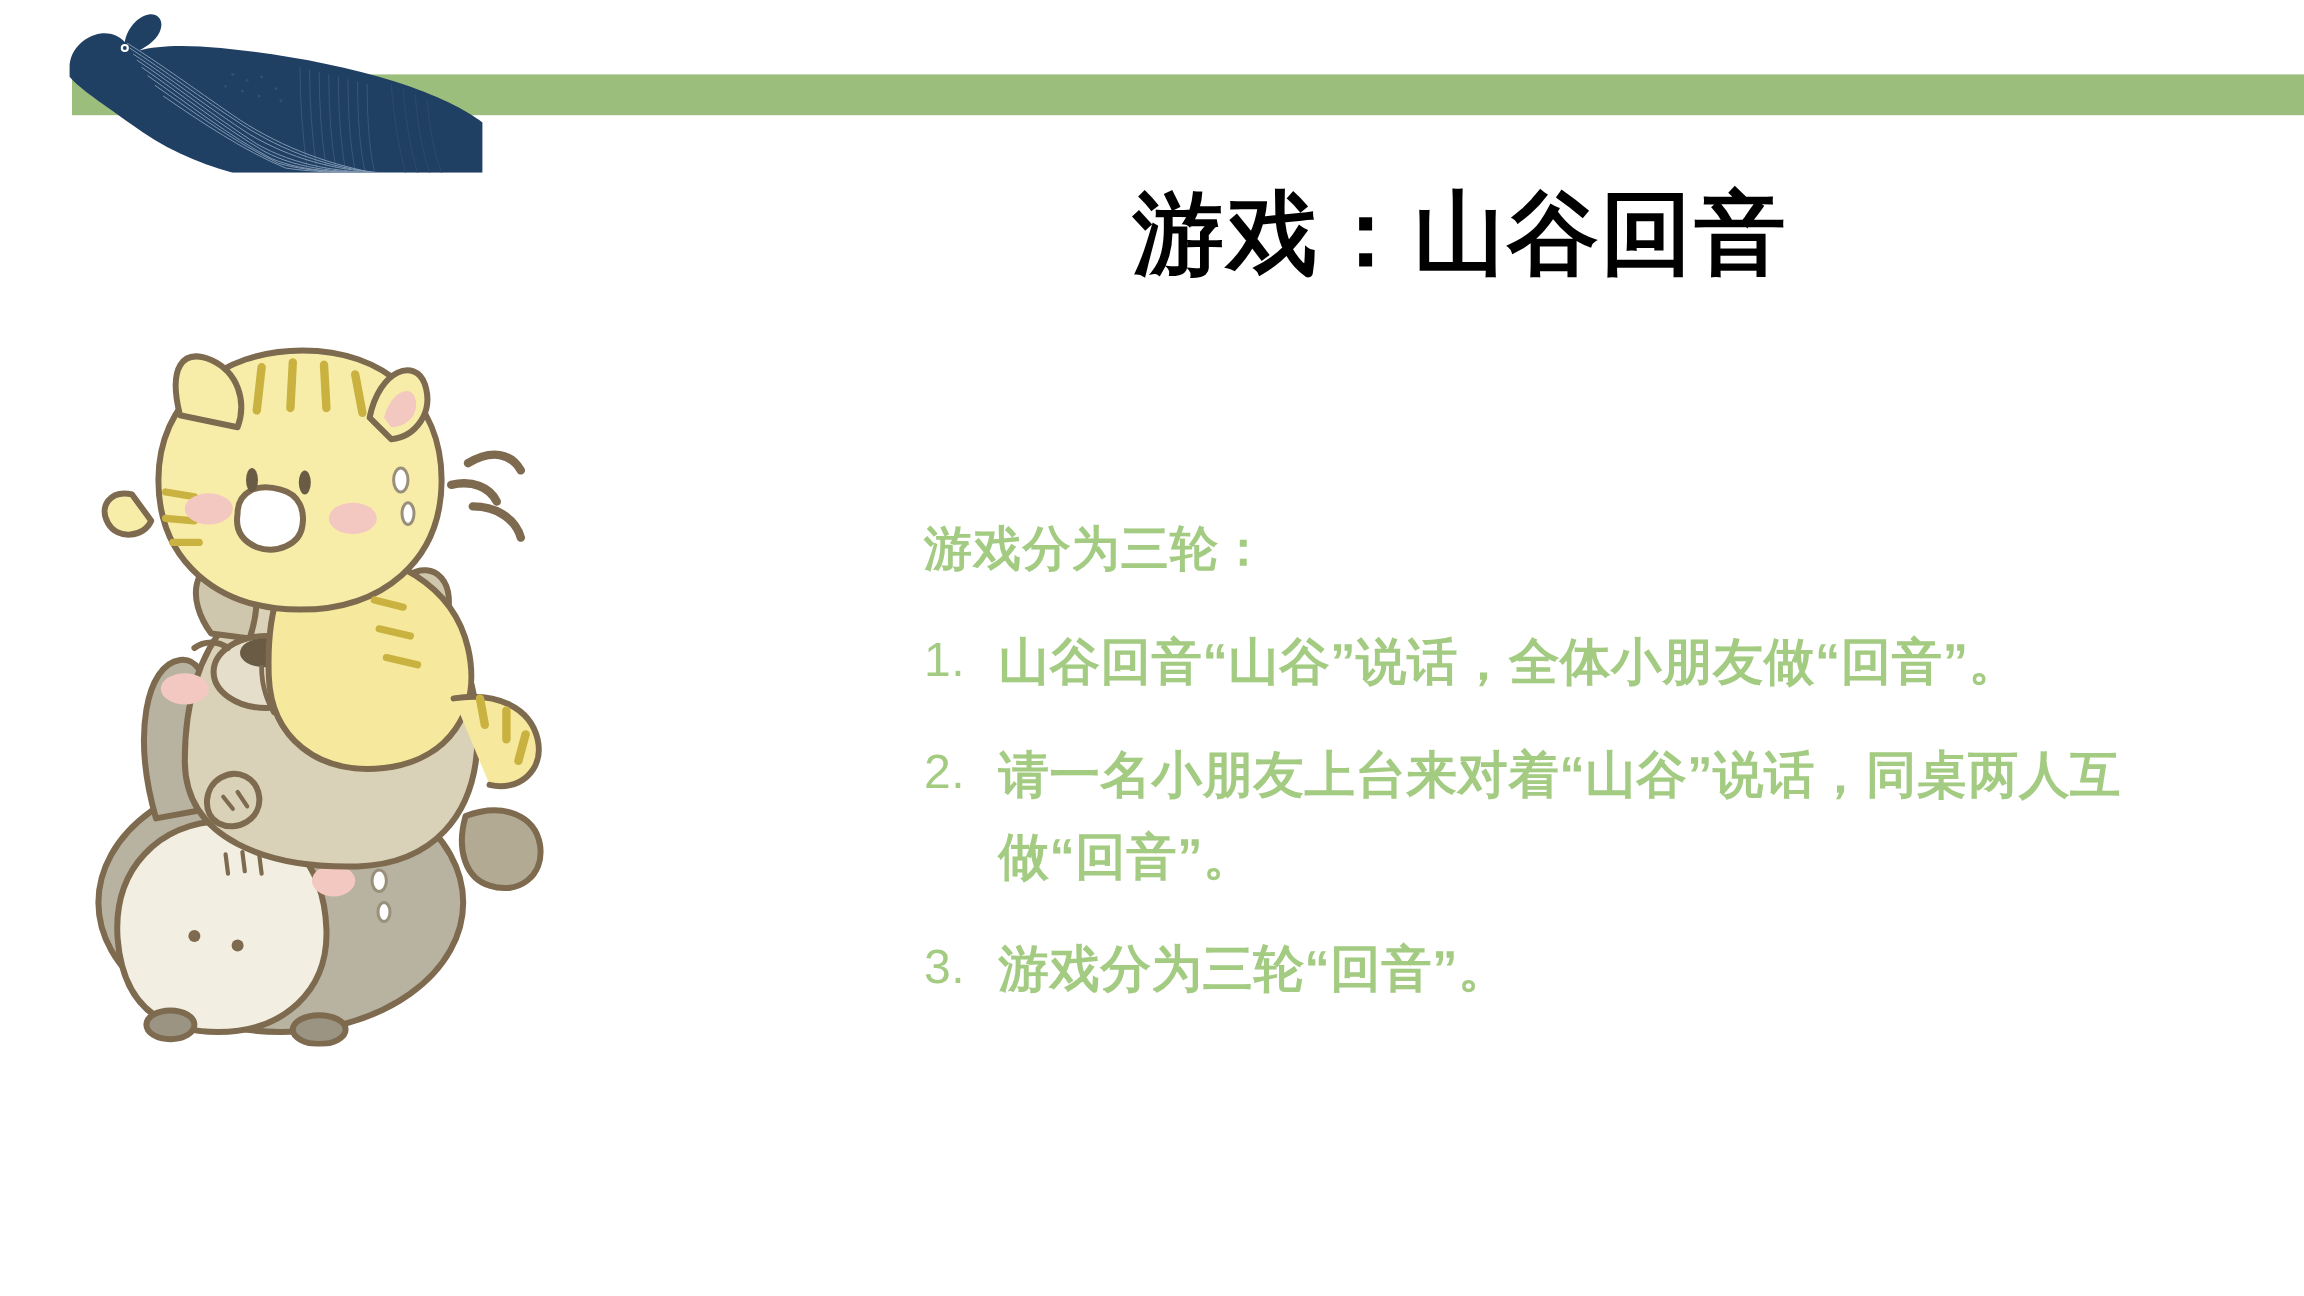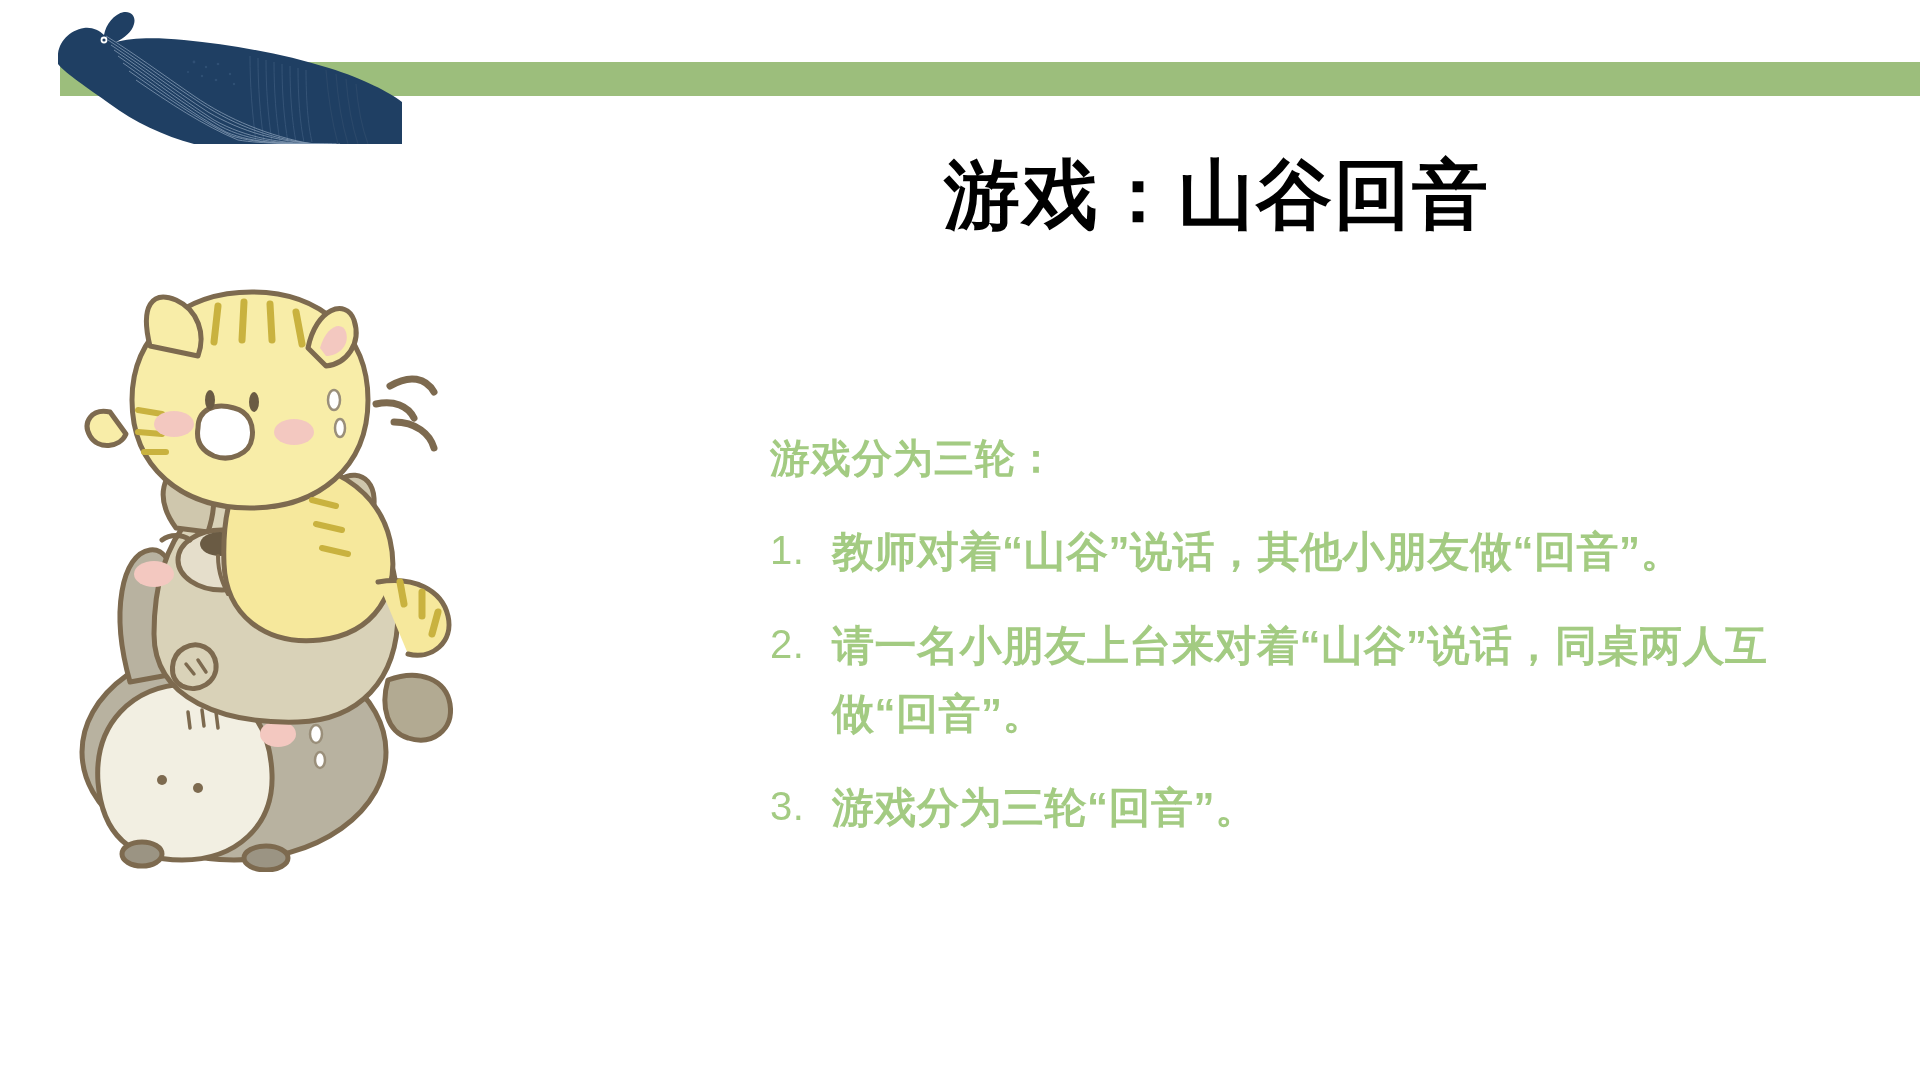--- a/index.html
+++ b/index.html
@@ -274,21 +274,21 @@
     </svg>
   </div>
 
   <div class="title">游戏：山谷回音</div>
 
   <div class="body-block">
     <p class="intro">游戏分为三轮：</p>
     <ol class="steps">
       <li>
         <span class="num">1.</span>
-        <span class="txt">教师对着“山谷”说话，其他小朋友做“回音”。</span>
+        <span class="txt">山谷回音“山谷”说话，全体小朋友做“回音”。</span>
       </li>
       <li>
         <span class="num">2.</span>
         <span class="txt">请一名小朋友上台来对着“山谷”说话，同桌两人互做“回音”。</span>
       </li>
       <li>
         <span class="num">3.</span>
         <span class="txt">游戏分为三轮“回音”。</span>
       </li>
     </ol>

